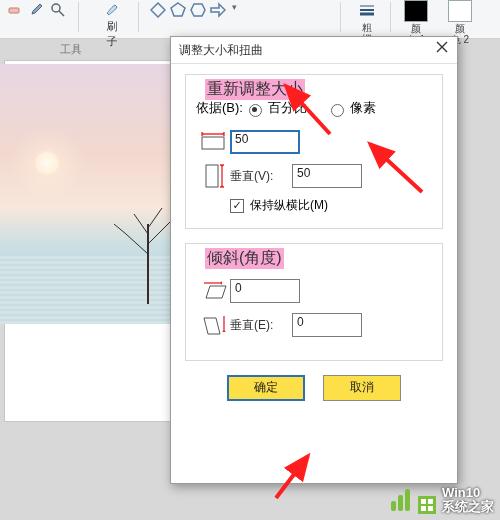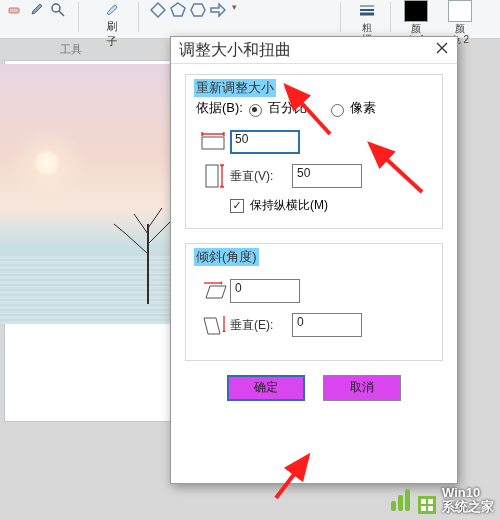--- a/index.html
+++ b/index.html
@@ -24,37 +24,37 @@
   .tinyLab{font-size:10px;color:#444;line-height:11px;margin-top:1px}
   .toolsLab{position:absolute;left:60px;top:42px;font-size:11px;color:#777}
   .canvasBg{position:absolute;left:4px;top:60px;width:200px;height:360px;background:#fff;border:1px solid #bfc6cc}
   .photo{position:absolute;left:0;top:64px;width:180px;height:260px;overflow:hidden}
   .sky{position:absolute;inset:0;background:linear-gradient(180deg,#e7d6e2 0%,#f3d8cf 35%,#f8e7dc 55%,#cadfe3 70%,#b9d6dc 100%)}
   .sun{position:absolute;left:34px;top:86px;width:26px;height:26px;border-radius:50%;background:radial-gradient(circle,#fffaf2 0%,#fff1db 55%,rgba(255,241,219,0) 70%)}
   .glow{position:absolute;left:10px;top:62px;width:76px;height:76px;border-radius:50%;background:radial-gradient(circle,rgba(255,240,220,.7) 0%,rgba(255,240,220,0) 70%)}
   .water{position:absolute;left:0;top:190px;width:100%;height:70px;background:repeating-linear-gradient(180deg,#c7dde1 0 2px,#d4e4e6 2px 5px)}
   .tree{position:absolute;left:106px;top:120px;width:74px;height:120px}
   .dialog{position:absolute;left:170px;top:36px;width:286px;height:446px;background:#fff;border:1px solid #9a9a9a;box-shadow:2px 3px 10px rgba(0,0,0,.35)}
-  .titlebar{height:26px;line-height:26px;padding:0 8px;font-size:16px;color:#333;position:relative;border-bottom:1px solid #e0e0e0}
+  .titlebar{height:26px;line-height:26px;padding:0 8px;font-size:12px;color:#333;position:relative;border-bottom:1px solid #e0e0e0}
   .titlebar .x{position:absolute;right:6px;top:4px;width:18px;height:18px;text-align:center;line-height:16px;color:#444;font-family:Arial}
   .body{padding:10px 14px 0 14px}
   .grpBox{border:1px solid #d8d8d8;padding:46px 10px 14px 10px;position:relative;margin-bottom:14px}
-  .grpBox .legend{position:absolute;left:8px;top:4px;font-size:13px;color:#333;background:#7dd3fc;padding:0 2px}
+  .grpBox .legend{position:absolute;left:19px;top:4px;font-size:16px;color:#333;background:#f9a8d4;padding:0 2px}
   .radioRow{position:absolute;left:10px;top:24px;font-size:13px;display:flex;align-items:flex-end;gap:6px}
   .radio{width:11px;height:11px;border:1px solid #666;border-radius:50%;display:inline-block;position:relative;background:#fff}
   .radio.sel::after{content:"";position:absolute;left:2px;top:2px;width:5px;height:5px;border-radius:50%;background:#333}
   .row{display:flex;align-items:center;margin:8px 0}
   .ico{width:34px;height:26px;display:flex;align-items:center;justify-content:center}
   .fldLab{width:62px;font-size:12px;color:#333}
   .inp{width:60px;height:20px;border:1px solid #7a7a7a;padding:1px 4px;font-size:12px;color:#222;background:#fff}
   .inp.focus{border:1px solid #2b6fb5;box-shadow:0 0 0 1px #2b6fb5 inset}
   .chkRow{display:flex;align-items:center;gap:6px;margin-top:6px;margin-left:34px;font-size:12px}
   .chk{width:12px;height:12px;border:1px solid #666;display:inline-flex;align-items:center;justify-content:center;color:#222;font-size:11px;line-height:11px}
   .btns{display:flex;justify-content:center;gap:18px;margin-top:8px}
-  .btn{width:76px;height:24px;border:1px solid #8a8a8a;background:#d946ef;font-size:12px;color:#222;text-align:center;line-height:22px}
+  .btn{width:76px;height:24px;border:1px solid #8a8a8a;background:#fde047;font-size:12px;color:#222;text-align:center;line-height:22px}
   .btn.def{border:1px solid #2b6fb5;box-shadow:0 0 0 1px #2b6fb5 inset}
   .arrow{position:absolute;pointer-events:none}
   .arrow svg{overflow:visible}
   .wm{position:absolute;right:6px;bottom:6px;display:flex;align-items:flex-end;gap:6px;color:#fff;text-shadow:0 0 3px #000}
   .wm .bars span{display:inline-block;width:5px;background:#7bbf3a;border-radius:2px;margin-right:2px}
   .wm .wmsq{width:18px;height:18px;background:#7bbf3a;display:flex;align-items:center;justify-content:center}
   .wm .wmsq svg{width:12px;height:12px;fill:#fff}
   .wm .txt{font-size:13px;line-height:14px;font-weight:600}
 </style>
 </head>

